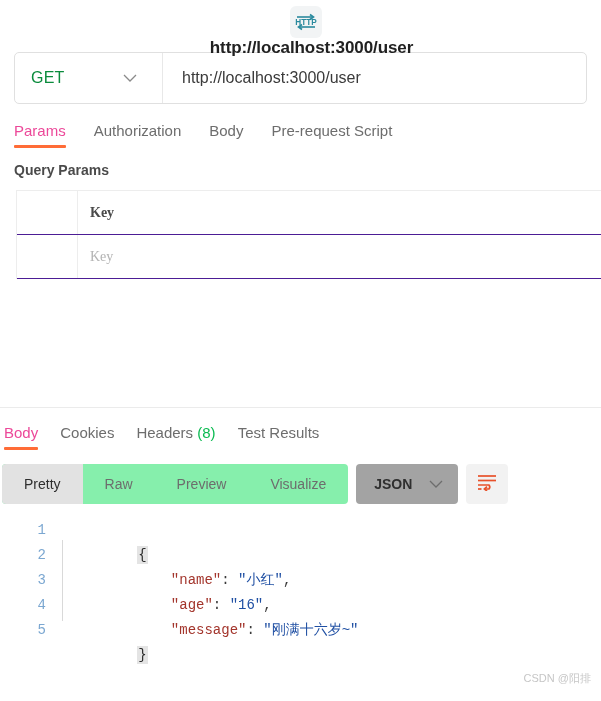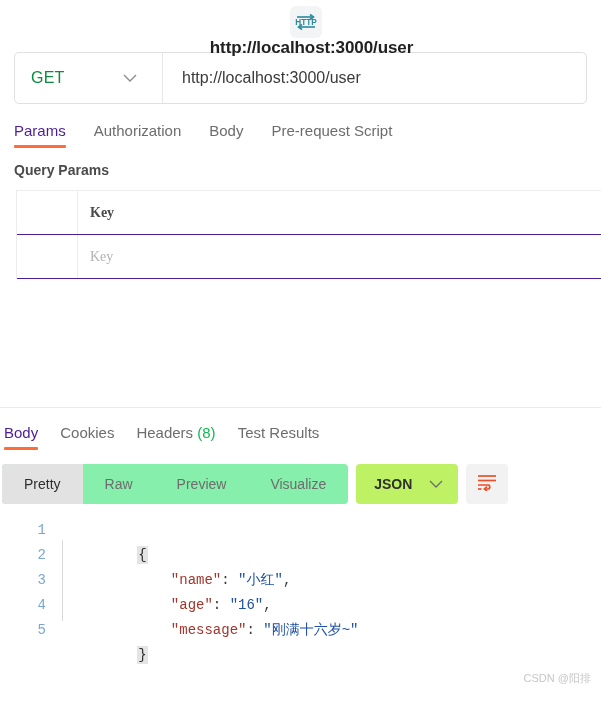--- a/index.html
+++ b/index.html
@@ -75,21 +75,21 @@
     gap: 0;
   }
   .tab {
     font-size: 15px;
     color: #6d6d6d;
     padding: 0 0 9px 0;
     margin-right: 28px;
     position: relative;
     white-space: nowrap;
   }
-  .tab.active { color: #4c1d95; }
+  .tab.active { color: #ec4899; }
   .tab.active::after {
     content: "";
     position: absolute;
     left: 0; right: 0; bottom: 0;
     height: 3px;
     background: #ff6c37;
     border-radius: 1px;
   }
   .tab .count { color: #0cbb52; }
 
@@ -163,21 +163,21 @@
   .seg-item {
     display: flex; align-items: center; justify-content: center;
     padding: 0 22px;
     font-size: 14px;
     color: #6d6d6d;
     white-space: nowrap;
   }
   .seg-item.active { background: #e2e2e2; color: #2f2f2f; }
   .pill {
     display: flex; align-items: center;
-    background: #bef264;
+    background: #a3a3a3;
     border-radius: 4px;
     height: 40px;
     padding: 0 14px 0 18px;
     gap: 16px;
     font-size: 14px;
     color: #2f2f2f;
     font-weight: bold;
   }
   .iconbtn {
     display: flex; align-items: center; justify-content: center;

